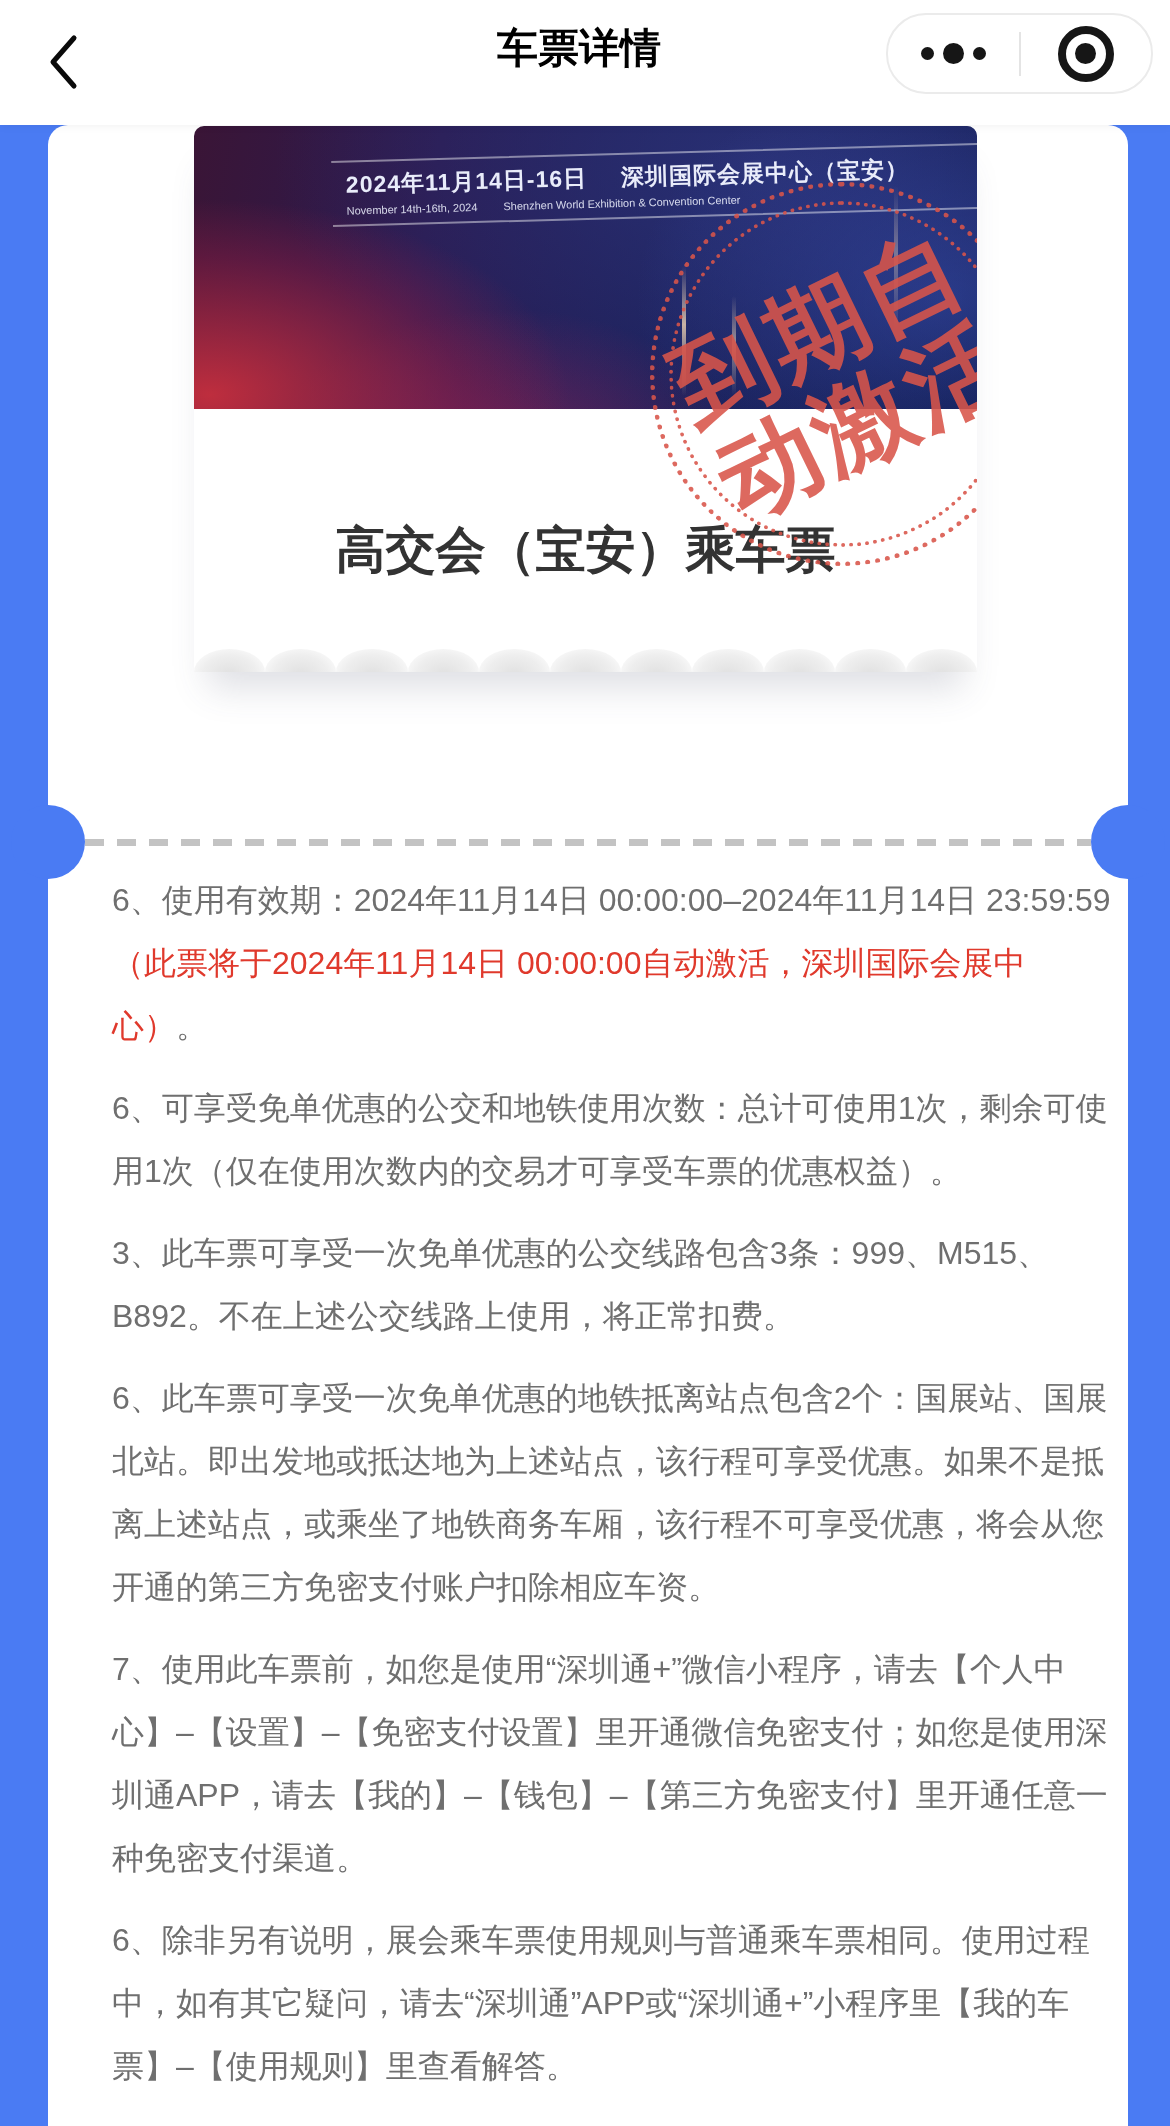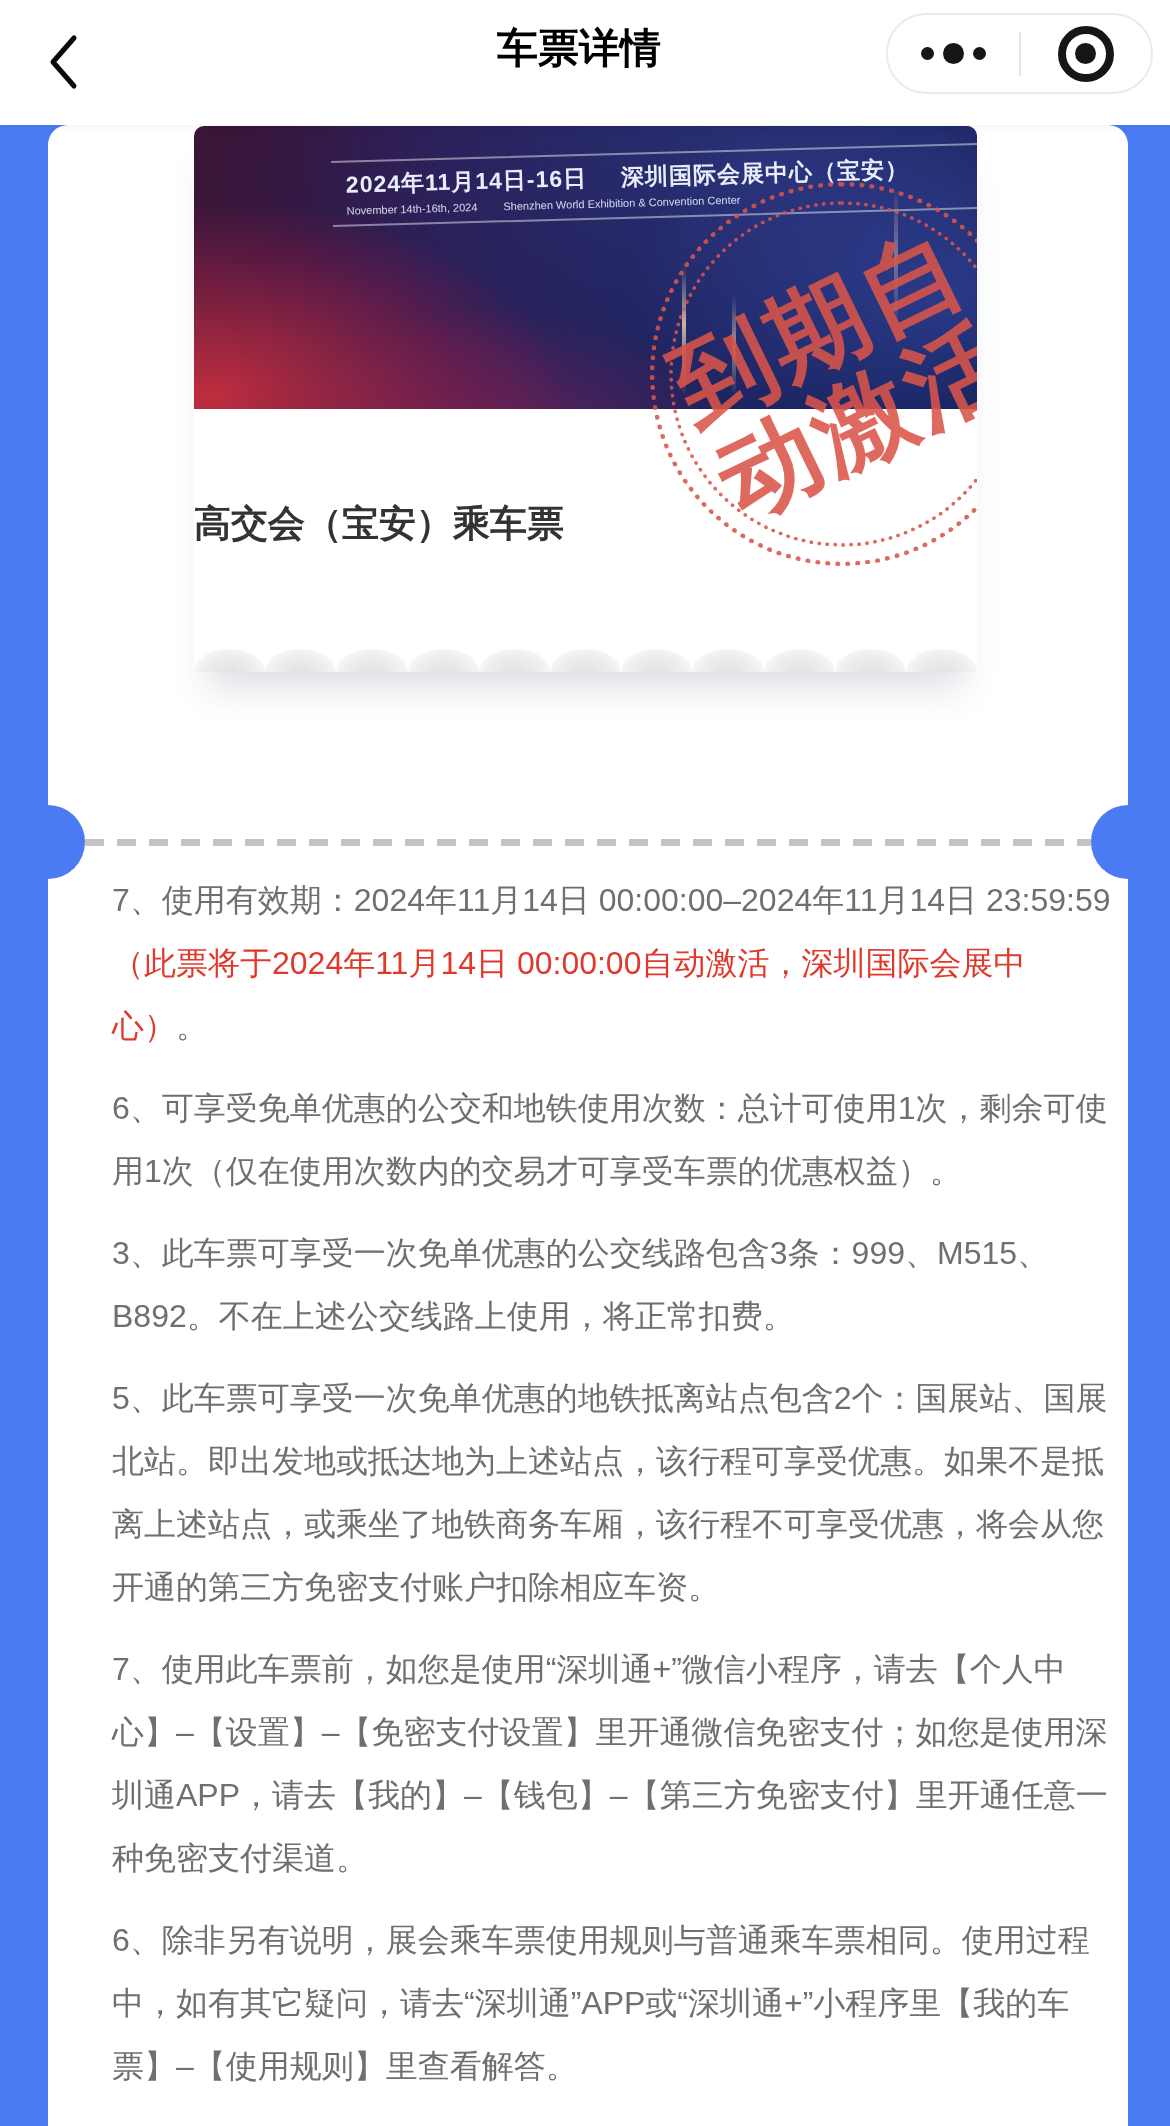--- a/index.html
+++ b/index.html
@@ -42,22 +42,22 @@
   .s1{left:488px;top:140px;height:130px;}
   .s2{left:538px;top:170px;height:100px;opacity:.7;}
   .s3{left:700px;top:60px;height:150px;opacity:.5;}
   .banner-caption{position:absolute;left:138px;top:26px;width:620px;padding:7px 14px 8px 14px;
       border-top:2px solid rgba(255,255,255,.45);border-bottom:2px solid rgba(255,255,255,.45);
       transform:rotate(-1.6deg);color:#e9ecfa;}
   .cap-cn{display:flex;gap:34px;font-size:23px;font-weight:600;letter-spacing:1px;white-space:nowrap;}
   .cap-en{display:flex;gap:26px;font-size:11px;margin-top:4px;opacity:.9;white-space:nowrap;}
 
   .card-body{position:relative;width:100%;height:263px;}
-  .card-title{position:absolute;top:90px;left:0;right:0;
-              font-size:37px;font-weight:700;color:#333;}
+  .card-title{position:absolute;top:108px;left:0;right:0;text-align:center;
+              font-size:50px;font-weight:700;color:#333;}
 
   
   .stamp{position:absolute;left:456px;top:56px;width:384px;height:384px;z-index:5;opacity:.88;}
   .ring-outer{position:absolute;inset:0;border:5px dotted #d9554a;border-radius:50%;}
   .ring-inner{position:absolute;inset:19px;border:4px dotted #d9554a;border-radius:50%;}
   .stamp-text{position:absolute;inset:0;display:flex;flex-direction:column;align-items:center;justify-content:center;
               transform:rotate(-26deg);color:#d9554a;font-weight:700;font-size:99px;line-height:1.04;letter-spacing:4px;}
 
   
   .scallops{position:absolute;bottom:0;left:0;width:100%;height:23px;display:flex;}
@@ -153,22 +153,22 @@
       </div>
     </div>
 
     <div class="divider">
       <div class="notch left"></div>
       <div class="notch right"></div>
       <div class="dashes"></div>
     </div>
 
     <div class="terms">
-      <p><span>7、使用有效期：2024年11月14日 00:00:00–2024年11月14日 23:59:59</span><span class="red">（此票将于2024年11月14日 00:00:00自动激活，深圳国际会展中心）</span><span>。</span></p>
+      <p><span>6、使用有效期：2024年11月14日 00:00:00–2024年11月14日 23:59:59</span><span class="red">（此票将于2024年11月14日 00:00:00自动激活，深圳国际会展中心）</span><span>。</span></p>
       <p><span>6、可享受免单优惠的公交和地铁使用次数：总计可使用1次，剩余可使用1次（仅在使用次数内的交易才可享受车票的优惠权益）。</span><span class="red"></span><span></span></p>
       <p><span>3、此车票可享受一次免单优惠的公交线路包含3条：999、M515、B892。不在上述公交线路上使用，将正常扣费。</span><span class="red"></span><span></span></p>
-      <p><span>5、此车票可享受一次免单优惠的地铁抵离站点包含2个：国展站、国展北站。即出发地或抵达地为上述站点，该行程可享受优惠。如果不是抵离上述站点，或乘坐了地铁商务车厢，该行程不可享受优惠，将会从您开通的第三方免密支付账户扣除相应车资。</span><span class="red"></span><span></span></p>
+      <p><span>6、此车票可享受一次免单优惠的地铁抵离站点包含2个：国展站、国展北站。即出发地或抵达地为上述站点，该行程可享受优惠。如果不是抵离上述站点，或乘坐了地铁商务车厢，该行程不可享受优惠，将会从您开通的第三方免密支付账户扣除相应车资。</span><span class="red"></span><span></span></p>
       <p><span>7、使用此车票前，如您是使用“深圳通+”微信小程序，请去【个人中心】–【设置】–【免密支付设置】里开通微信免密支付；如您是使用深圳通APP，请去【我的】–【钱包】–【第三方免密支付】里开通任意一种免密支付渠道。</span><span class="red"></span><span></span></p>
       <p><span>6、除非另有说明，展会乘车票使用规则与普通乘车票相同。使用过程中，如有其它疑问，请去“深圳通”APP或“深圳通+”小程序里【我的车票】–【使用规则】里查看解答。</span><span class="red"></span><span></span></p>
     </div>
 
   </div>
 </div>
 
 </body></html>

